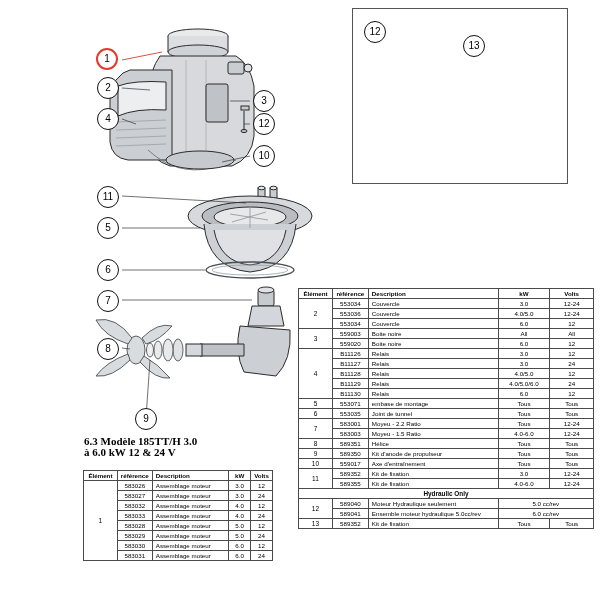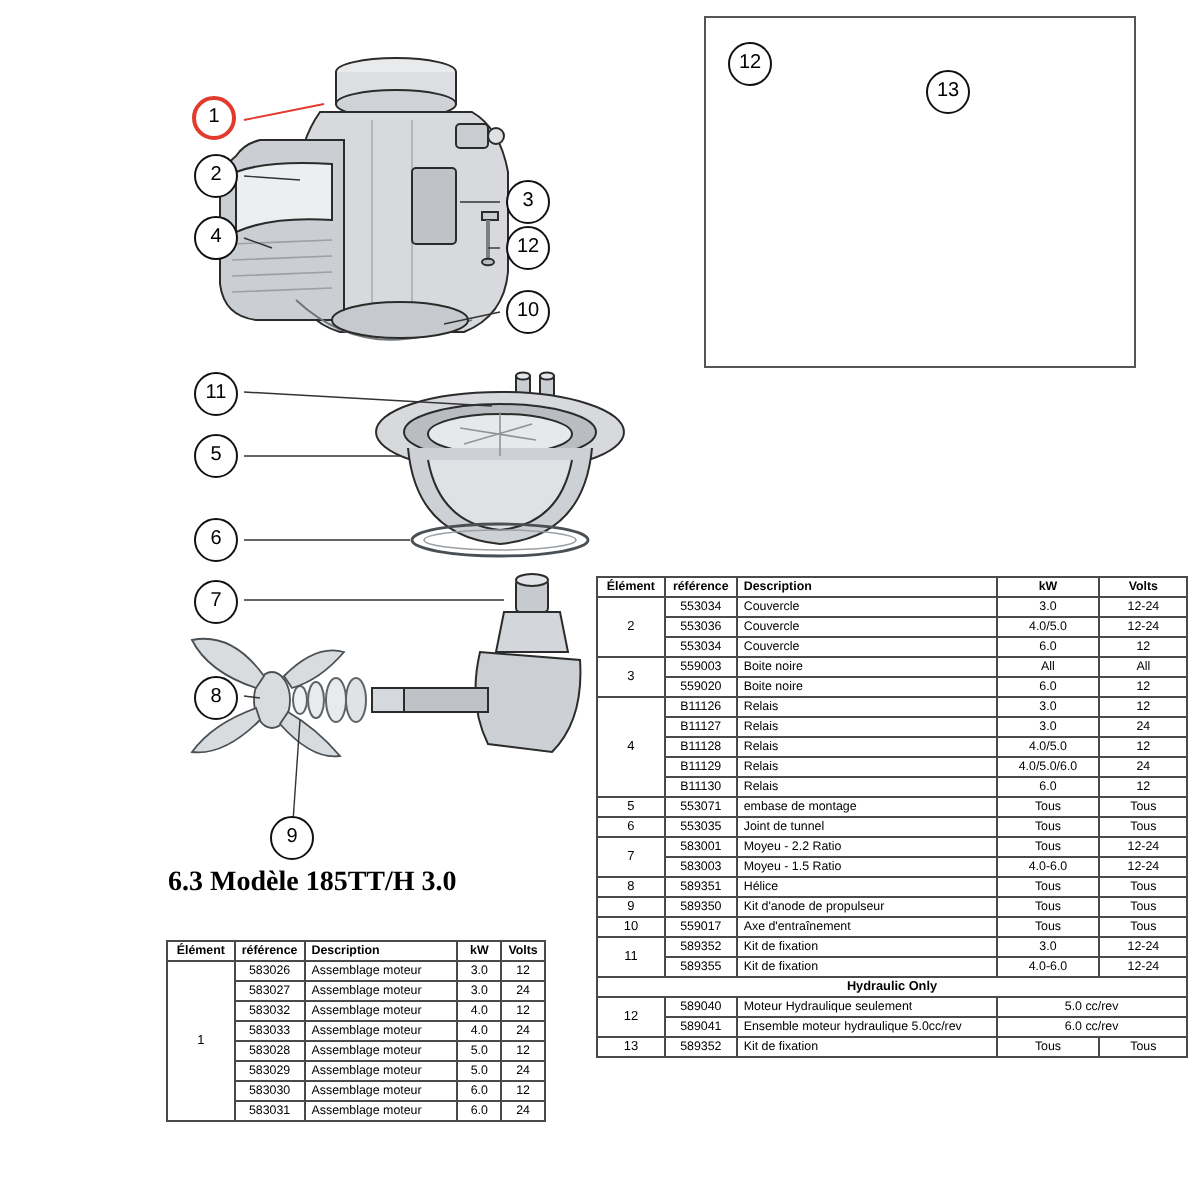--- a/index.html
+++ b/index.html
@@ -85,21 +85,21 @@
   #left-table col.c0 { width: 34px; }
   #left-table col.c1 { width: 35px; }
   #left-table col.c2 { width: 77px; }
   #left-table col.c3 { width: 22px; }
   #left-table col.c4 { width: 22px; }
 
   .heading {
     position: absolute;
     left: 84px;
     top: 436px;
-    font-size: 14px;
+    font-size: 11px;
     font-weight: bold;
     font-family: "Liberation Serif", serif;
     line-height: 11px;
     width: 220px;
   }
   .box-right {
     position: absolute;
     left: 352px;
     top: 8px;
     width: 216px;
@@ -247,20 +247,21 @@
   <div class="callout" style="left:97px;  top:217px;">5</div>
   <div class="callout" style="left:97px;  top:259px;">6</div>
   <div class="callout" style="left:97px;  top:290px;">7</div>
   <div class="callout" style="left:97px;  top:338px;">8</div>
   <div class="callout" style="left:135px; top:408px;">9</div>
   <div class="callout" style="left:364px; top:21px;">12</div>
   <div class="callout" style="left:463px; top:35px;">13</div>
 
   <div class="heading">
     <div>6.3 Modèle 185TT/H 3.0</div>
+    <div>à 6.0 kW 12 &amp; 24 V</div>
   </div>
 
   <table class="tbl" id="right-table">
     <colgroup>
         <col class="c0">
         <col class="c1">
         <col class="c2">
         <col class="c3">
         <col class="c4">
       </colgroup>

